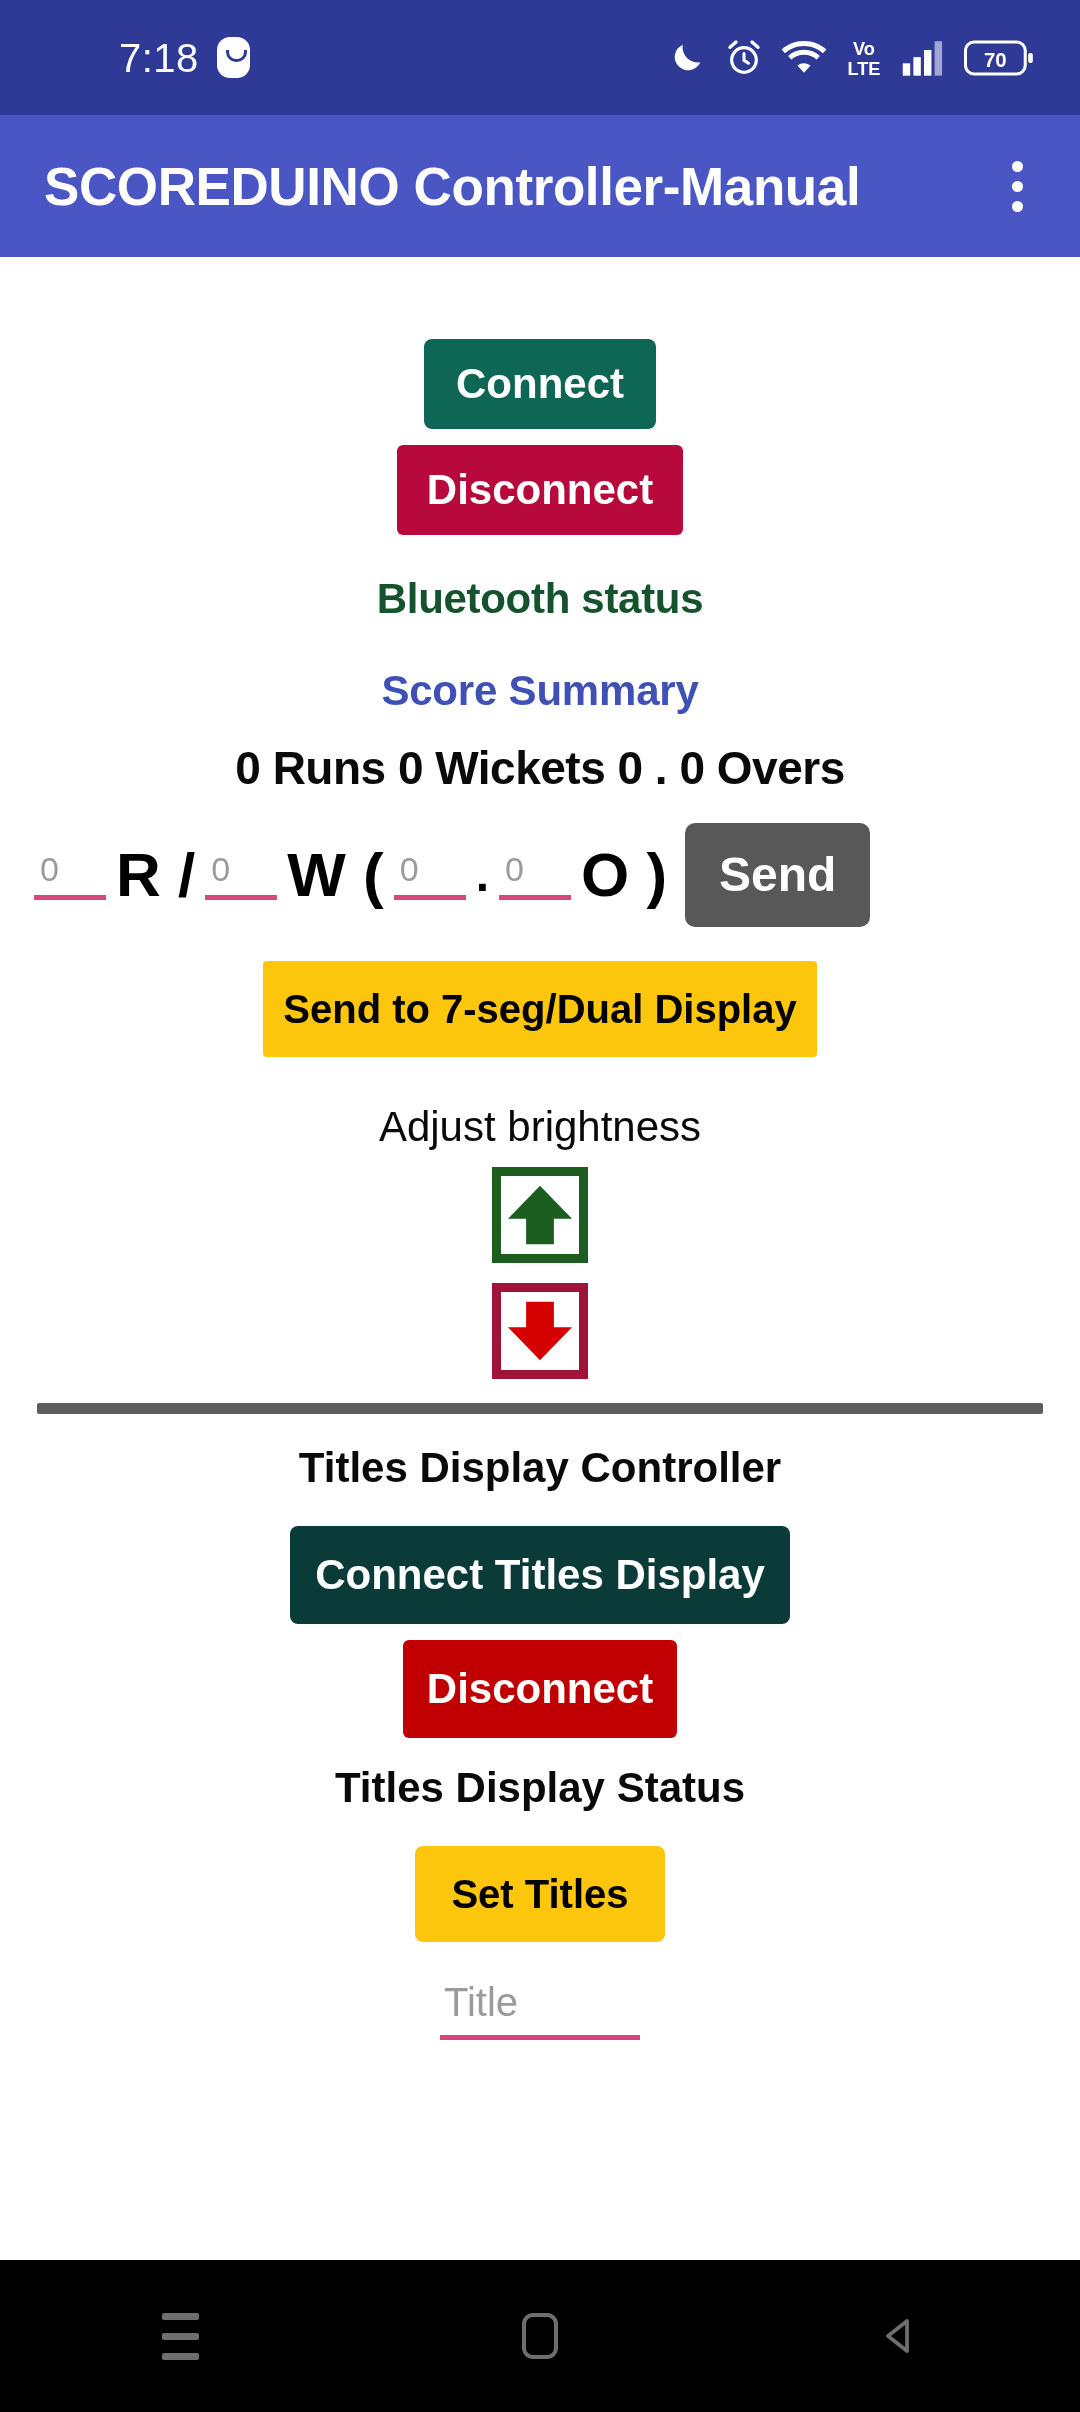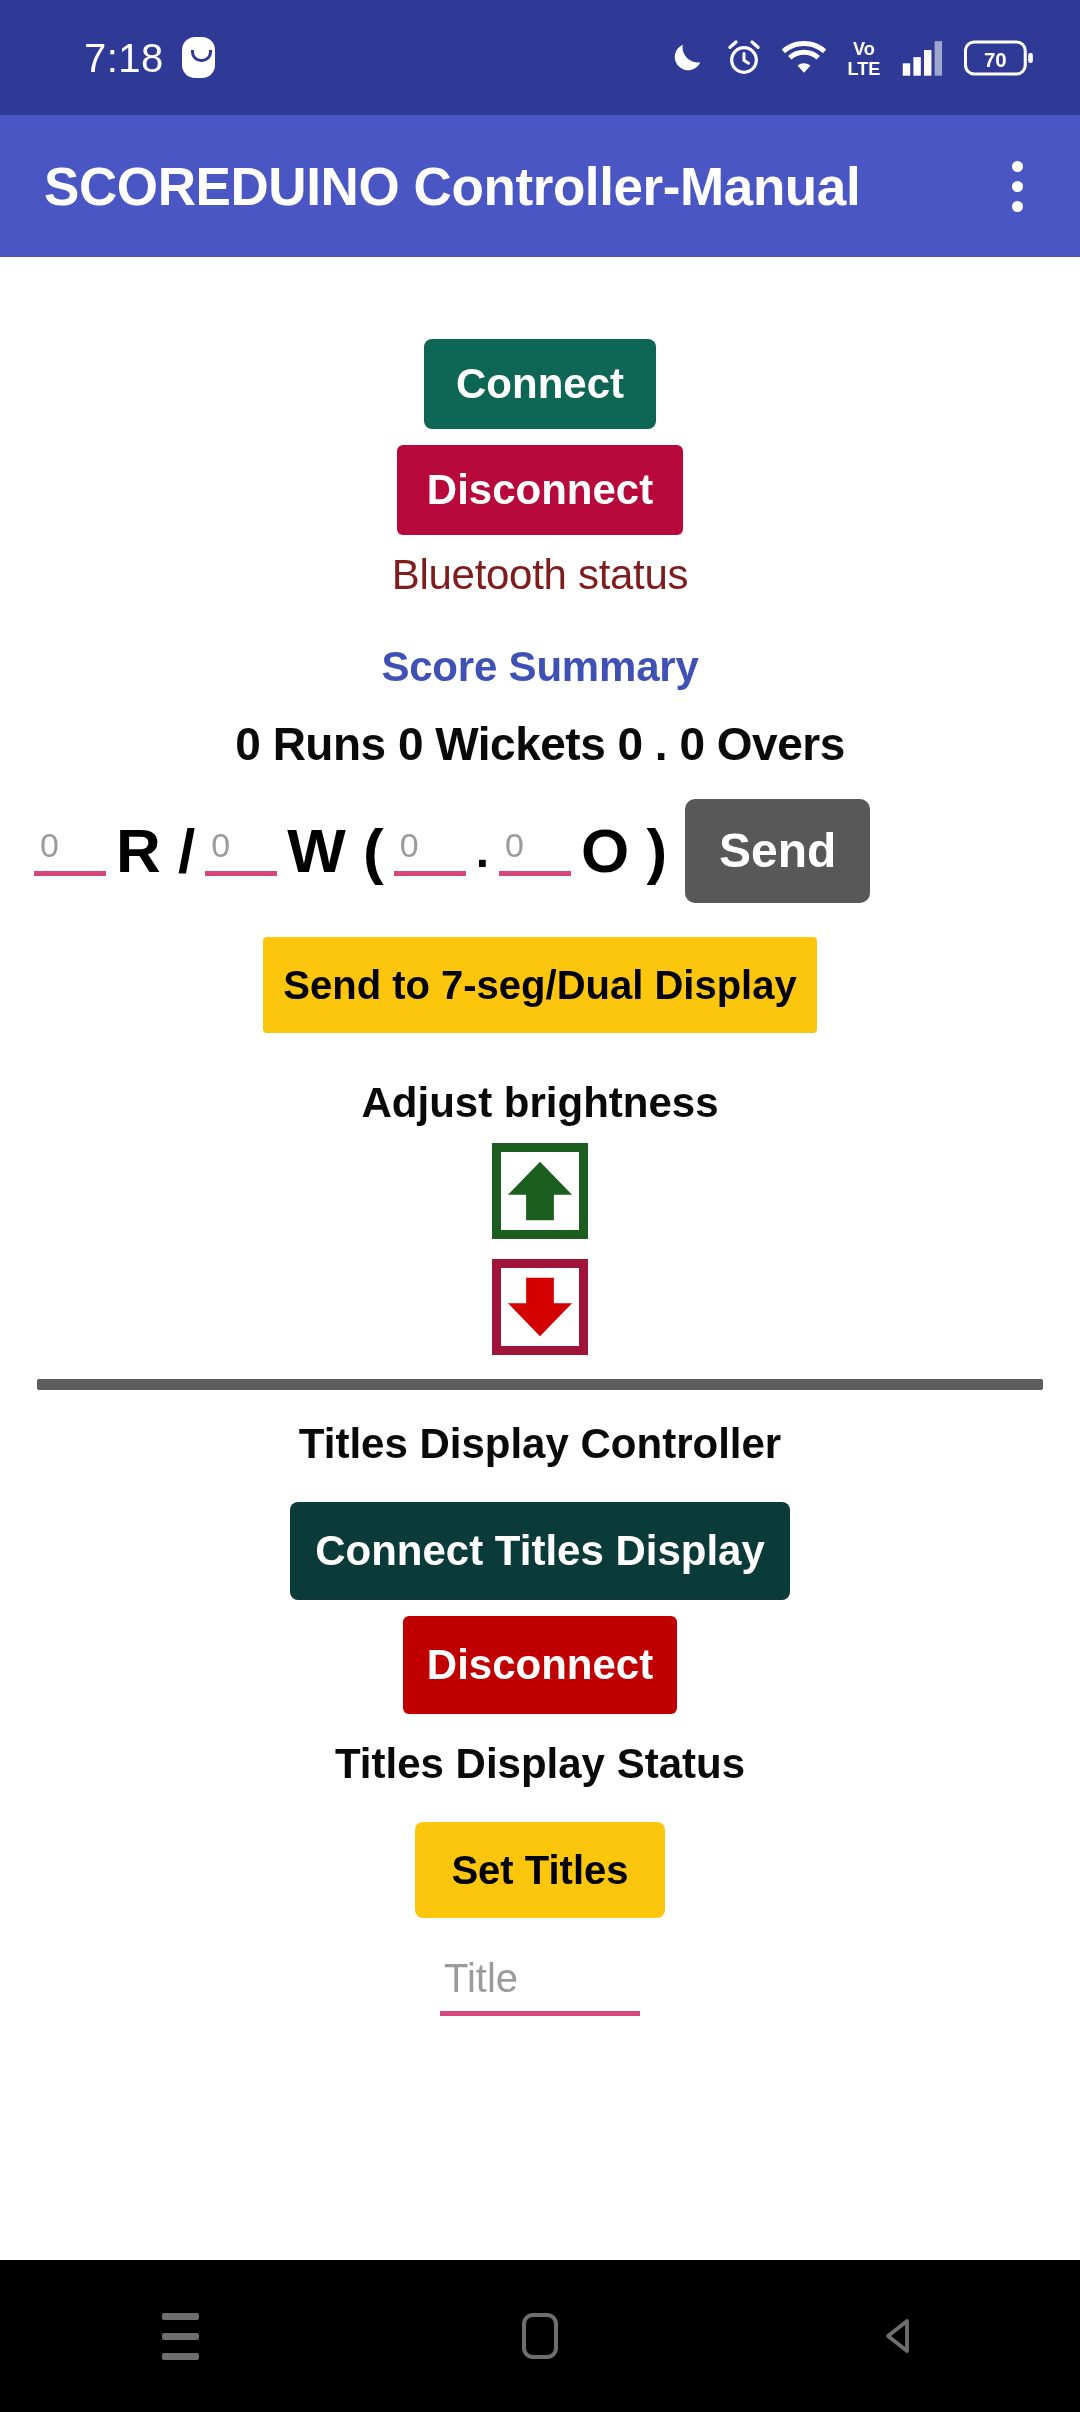--- a/index.html
+++ b/index.html
@@ -26,21 +26,21 @@
     display: flex;
     align-items: center;
     padding: 0 46px 0 0;
     flex: none;
     position: relative;
   }
   .sb-left {
     display: flex;
     align-items: center;
     gap: 18px;
-    margin-left: 84px;
+    margin-left: 119px;
   }
   .sb-clock {
     color: #ffffff;
     font-size: 40px;
     font-weight: 400;
     letter-spacing: 0.5px;
     line-height: 1;
   }
   .sb-smile {
     width: 33px; height: 41px;
@@ -130,24 +130,24 @@
   }
   .btn-disconnect-top {
     background: #B7093B;
     color: #ffffff;
     font-size: 42px;
     border-radius: 6px;
     padding: 24px 30px;
   }
 
   .bt-status {
-    margin-top: 16px;
-    font-size: 42px;
-    font-weight: 400;
-    color: #7f1d1d;
+    margin-top: 40px;
+    font-size: 42px;
+    font-weight: 700;
+    color: #14532d;
     letter-spacing: -0.3px;
   }
 
   .score-summary-label {
     margin-top: 44px;
     font-size: 42px;
     font-weight: 700;
     color: #3F51B5;
     letter-spacing: -0.2px;
   }
@@ -206,21 +206,21 @@
     background: #FCC60D;
     color: #000000;
     font-size: 40px;
     border-radius: 4px;
     padding: 28px 20px;
   }
 
   .brightness-label {
     margin-top: 46px;
     font-size: 42px;
-    font-weight: 700;
+    font-weight: 400;
     color: #0a0a0a;
   }
 
   .arrow-row { margin-top: 16px; gap: 20px; }
   .arrow-btn {
     width: 96px;
     height: 96px;
     background: #ffffff;
     display: flex;
     align-items: center;

